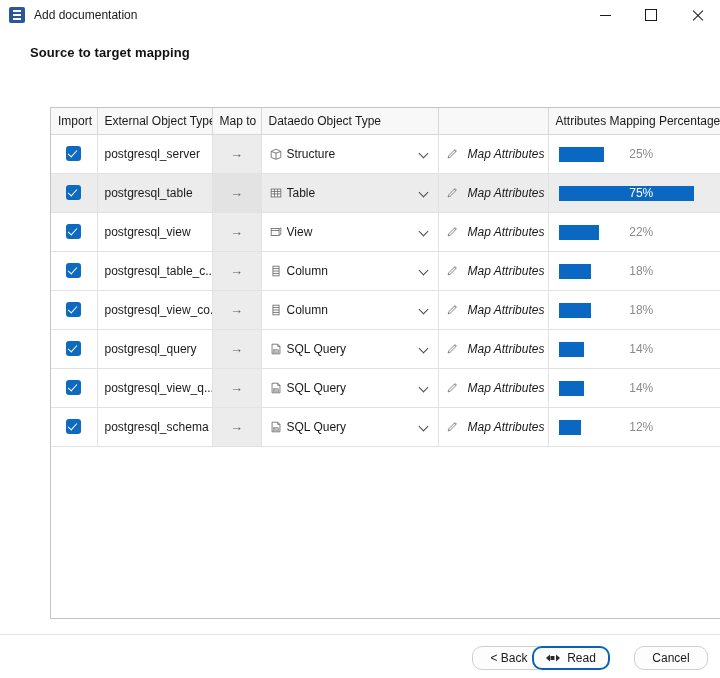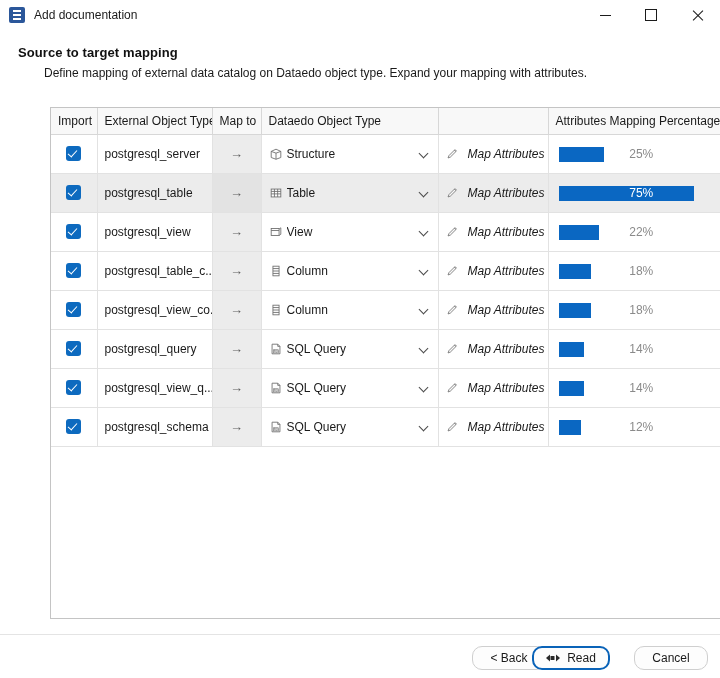--- a/index.html
+++ b/index.html
@@ -76,21 +76,21 @@
   }
   .glyph-close::before, .glyph-close::after {
     content:""; position:absolute; left:-1px; top:5px;
     width:14px; height:1px; background:#1b1b1b;
   }
   .glyph-close::before { transform: rotate(45deg); }
   .glyph-close::after  { transform: rotate(-45deg); }
 
   
   .header {
-    padding: 14px 18px 0 18px;
+    padding: 14px 18px 0 30px;
   }
   .header h1 {
     margin: 0;
     font-size: 13px;
     font-weight: bold;
     color: #111111;
     letter-spacing: 0.1px;
   }
   .header p {
     margin: 6px 0 0 26px;
@@ -294,21 +294,20 @@
       <span class="glyph-max"></span>
     </div>
     <div class="win-btn close">
       <span class="glyph-close"></span>
     </div>
   </div>
 </div>
 
 <div class="header">
   <h1>Source to target mapping</h1>
-  <p>Define mapping of external data catalog on Dataedo object type. Expand your mapping with attributes.</p>
 </div>
 
 <div class="grid-wrap">
   <table class="grid">
     <colgroup>
       <col class="c-import">
         <col class="c-ext">
         <col class="c-mapto">
       <col class="c-dataedo">
         <col class="c-attr">

